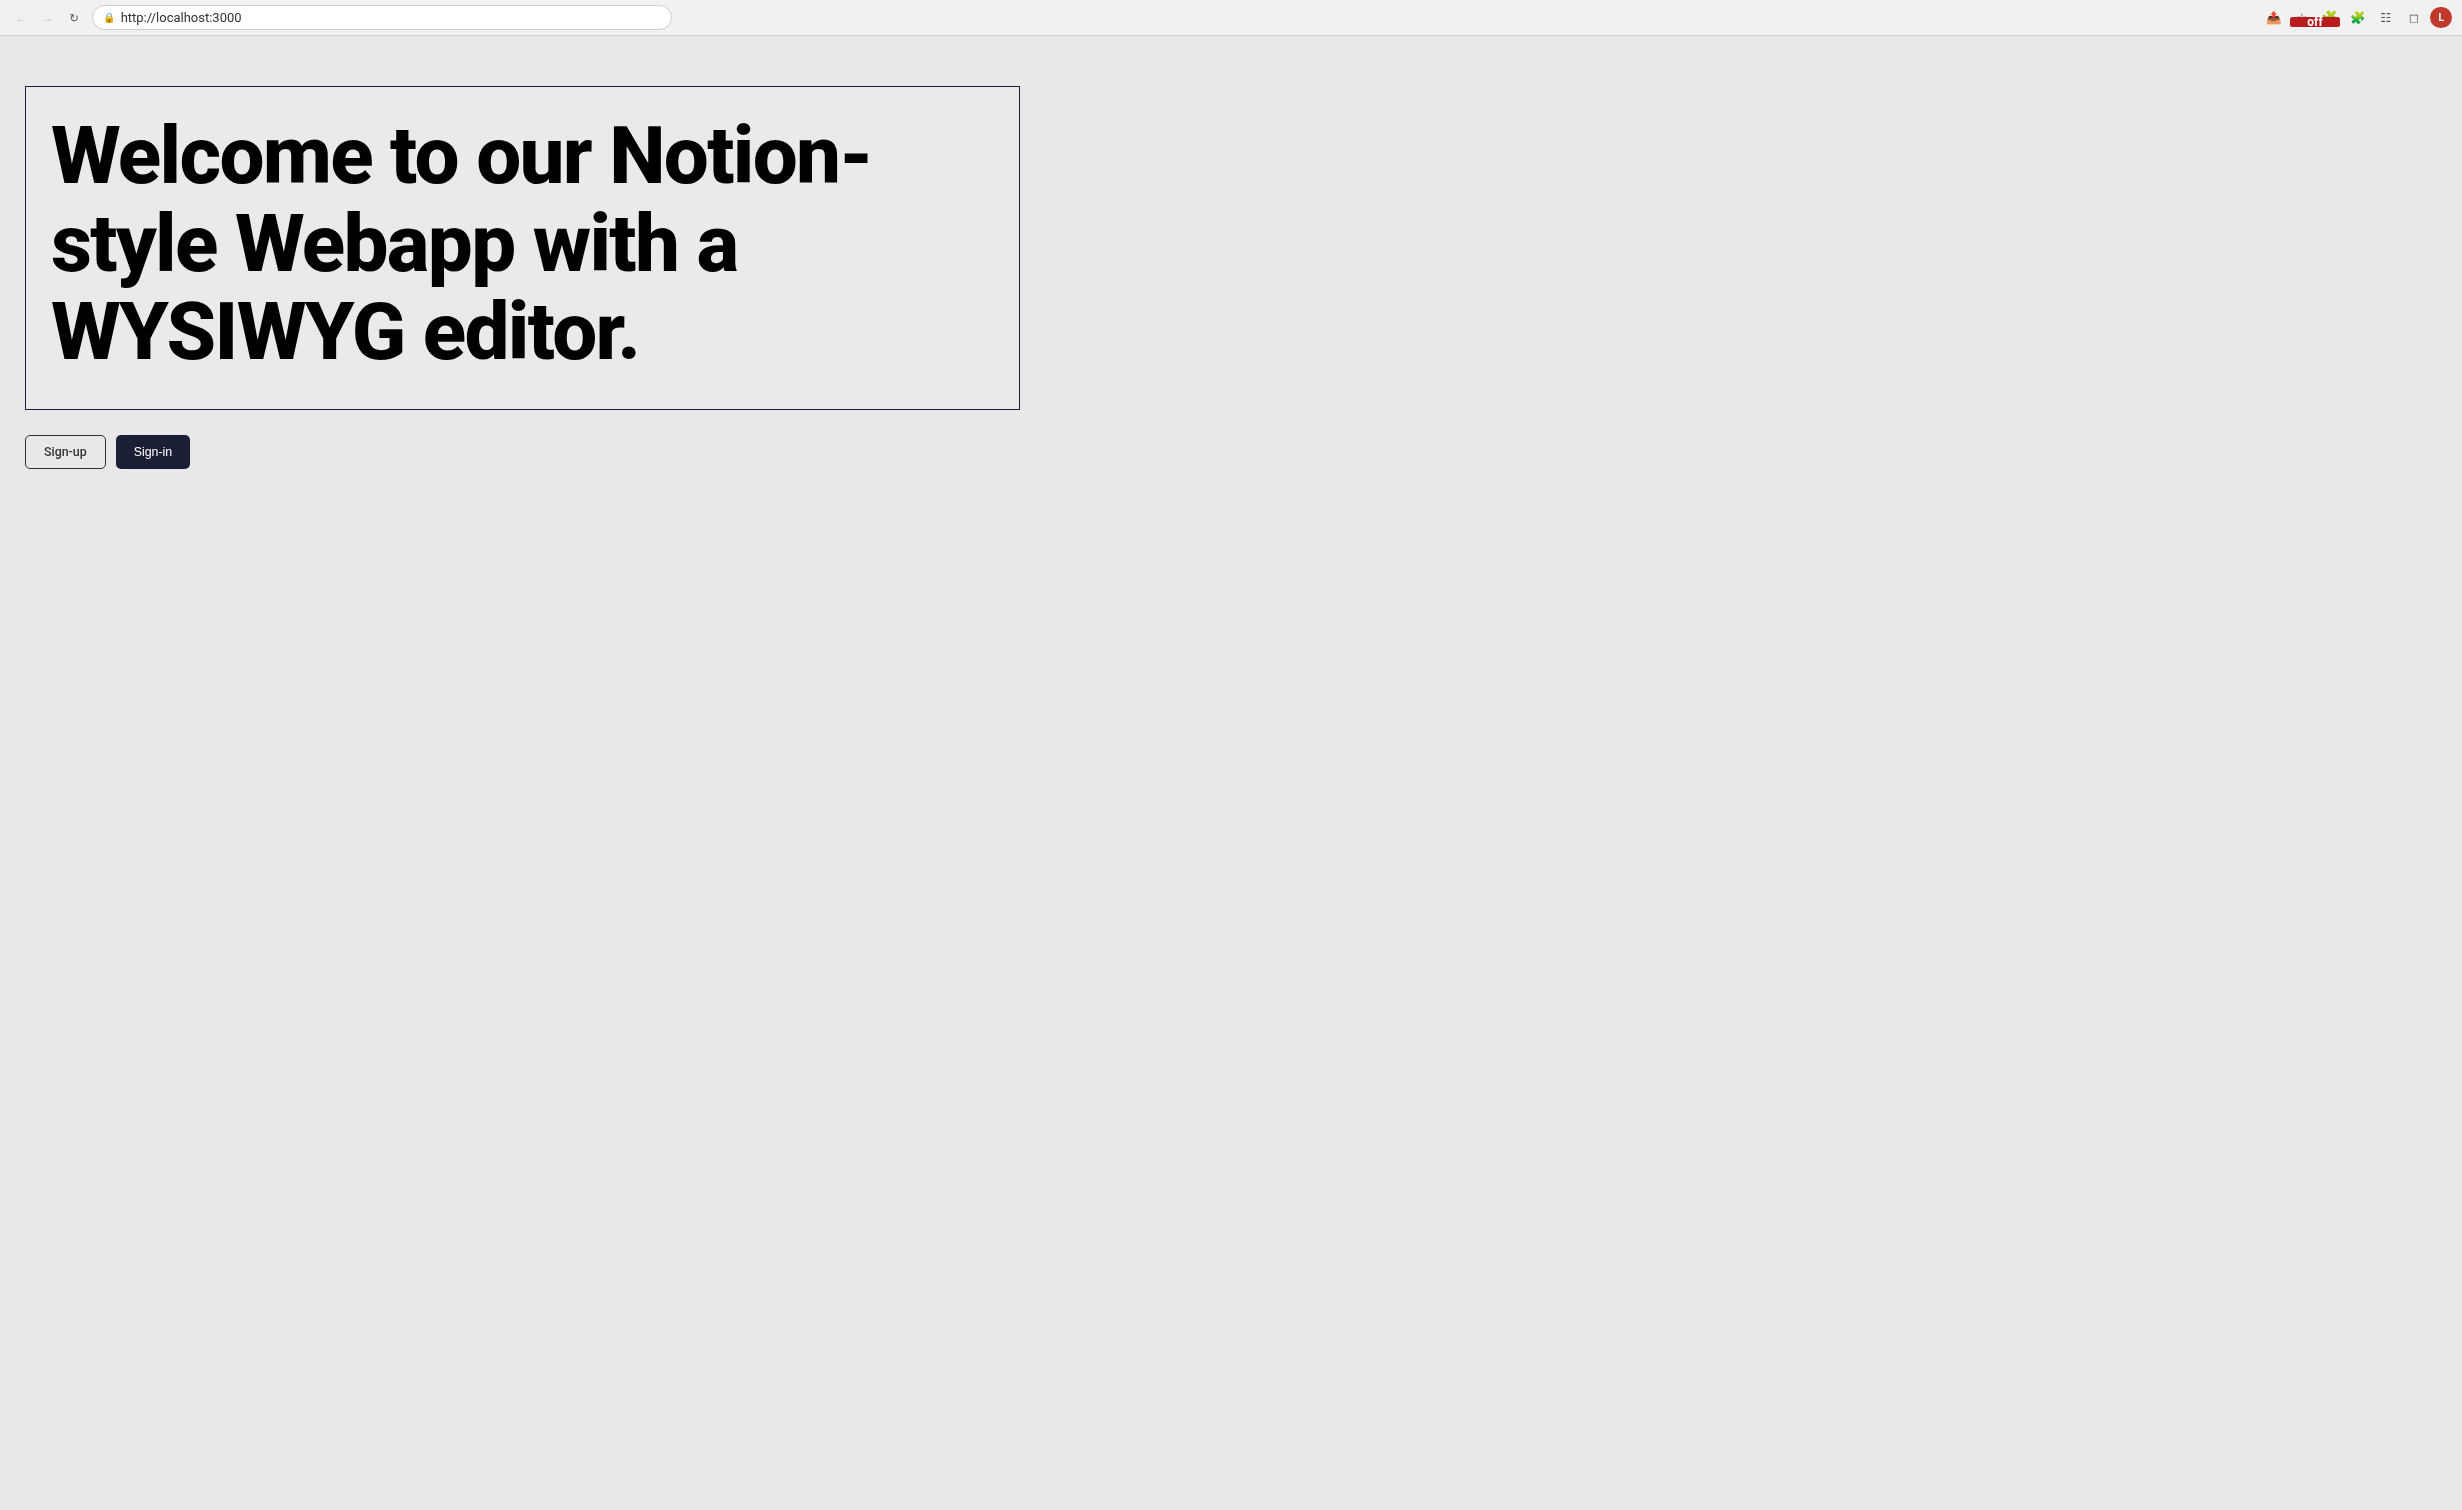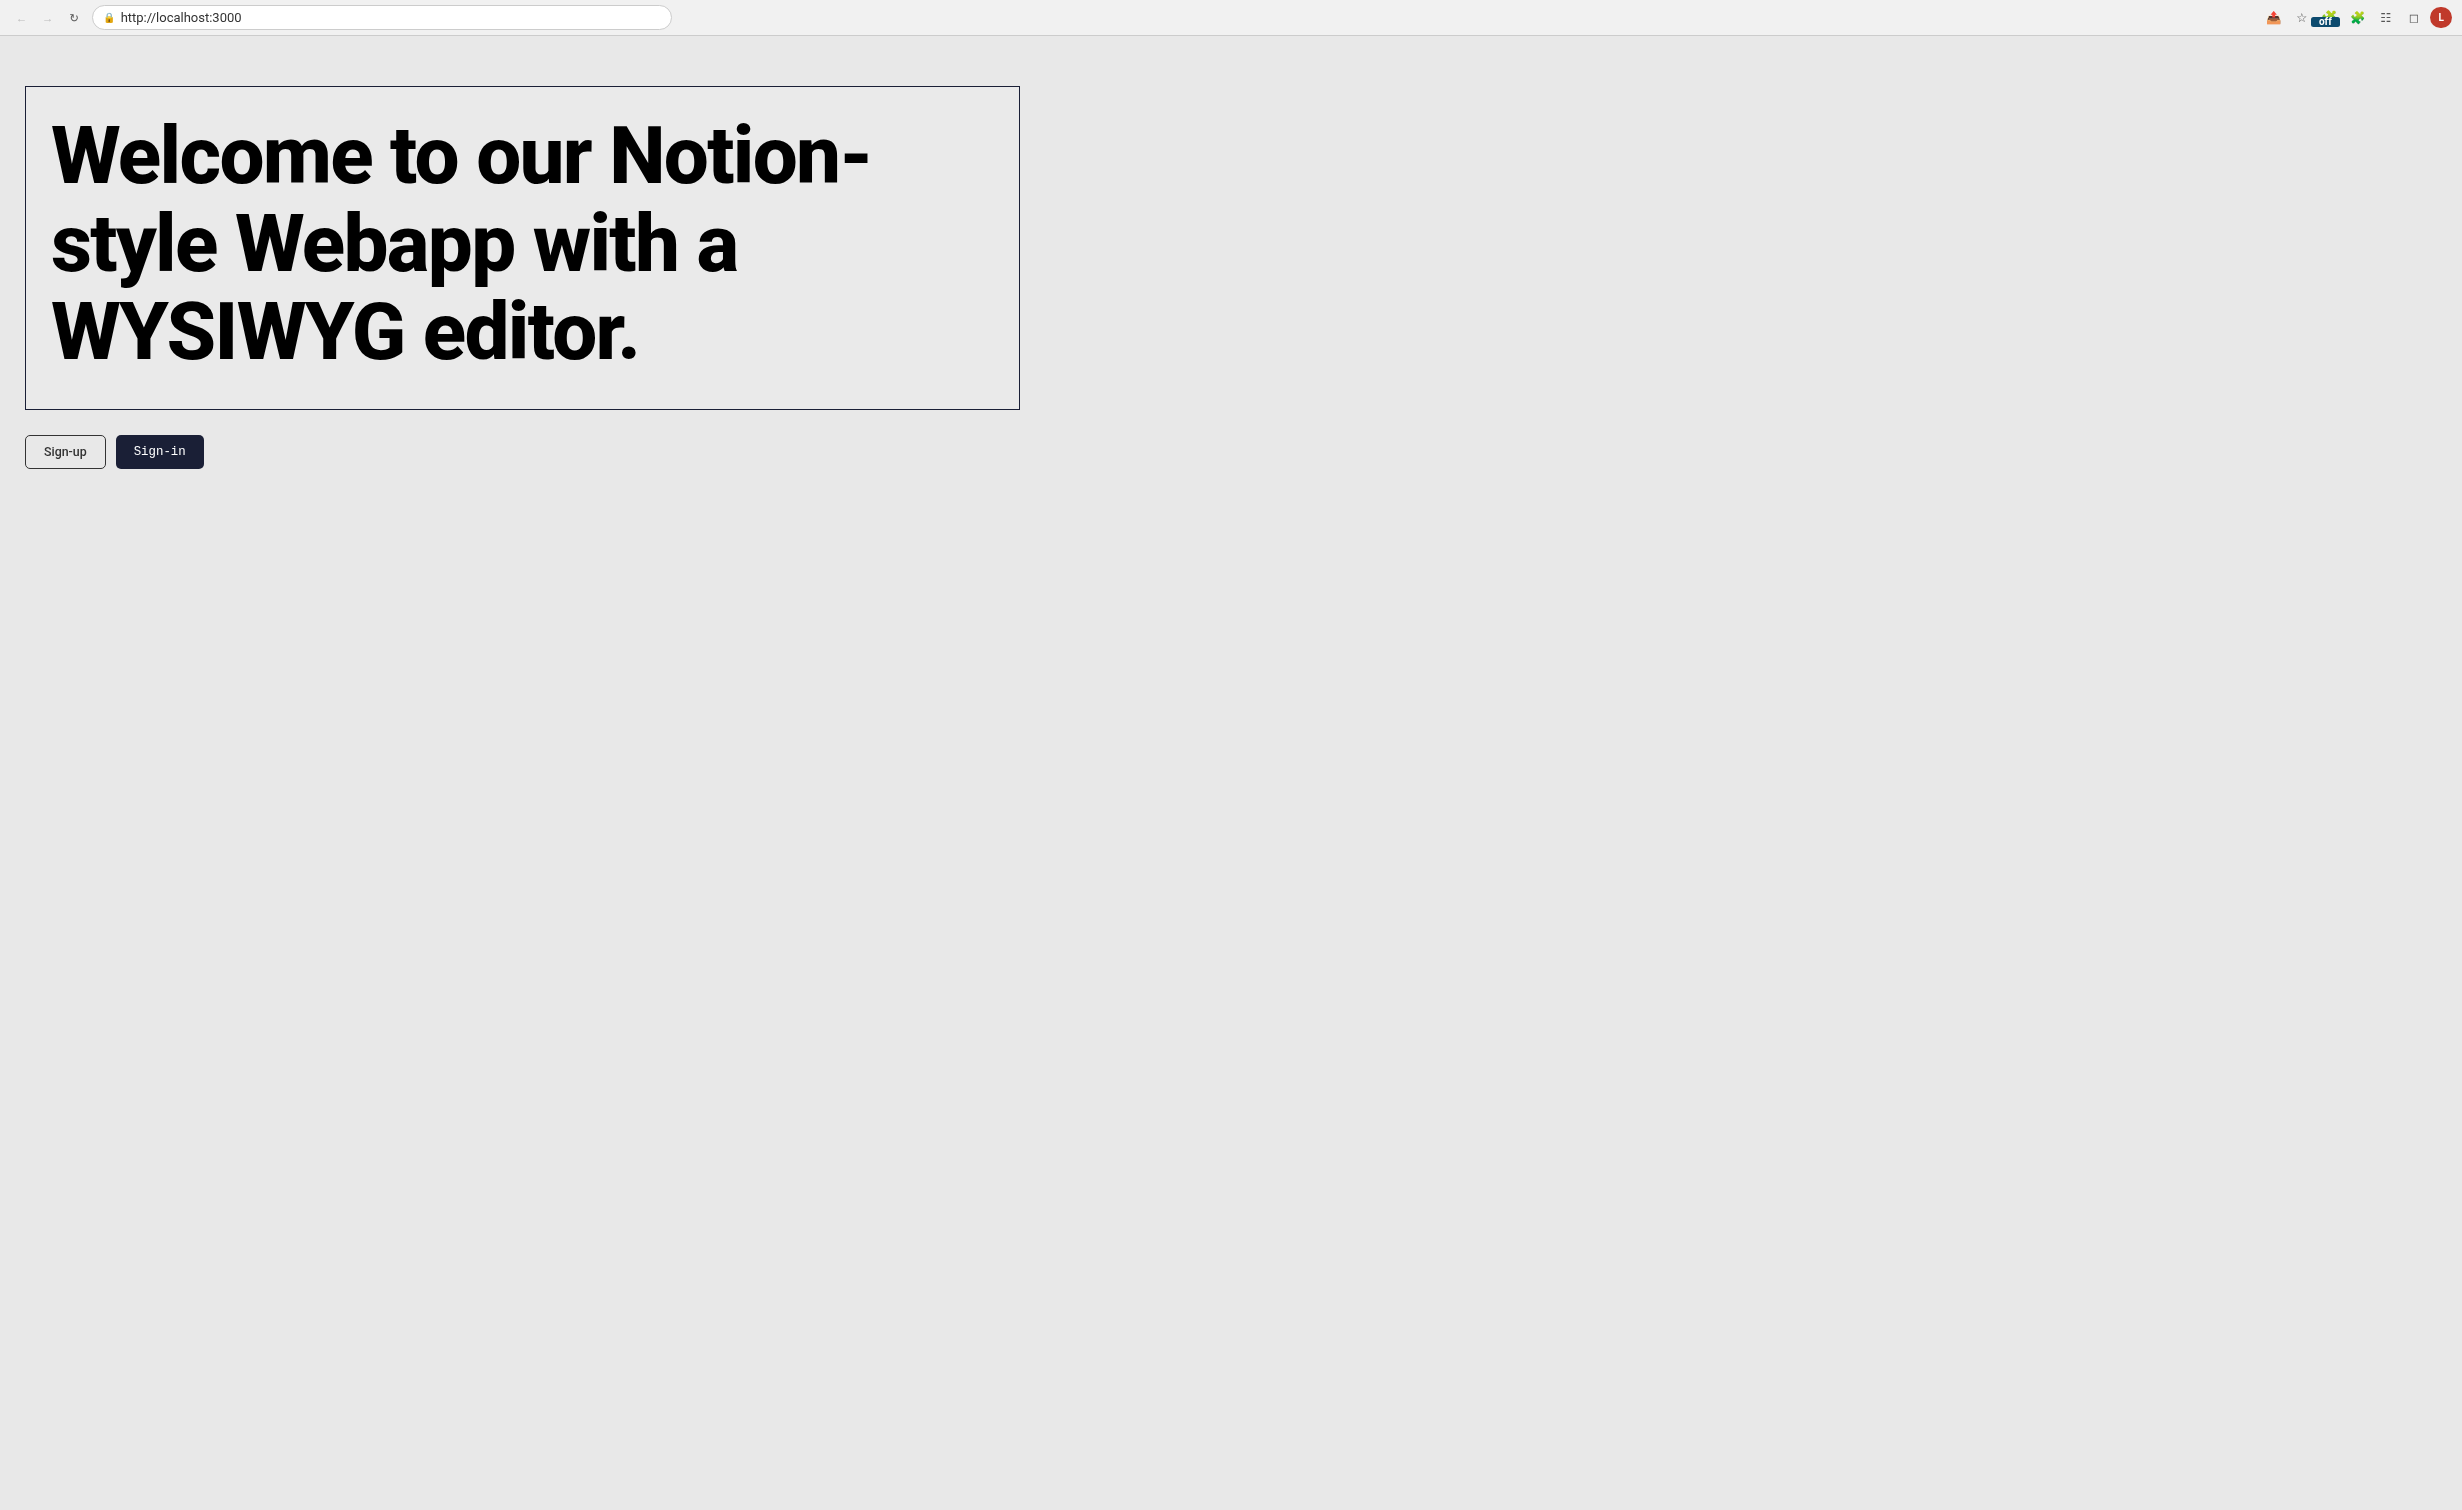--- a/index.html
+++ b/index.html
@@ -115,26 +115,26 @@
       height: 23px;
       display: flex;
       align-items: center;
       justify-content: center;
     }
 
     .ext-badge-overlay {
       position: absolute;
       bottom: 1.7px;
       right: 1.7px;
-      background: #0c4a6e;
+      background: #b91c1c;
       color: white;
-      font-size: 10px;
+      font-size: 12px;
       font-weight: bold;
       border-radius: 2.5px;
-      padding: 0 8px;
+      padding: 0 17px;
       line-height: 10px;
     }
 
     
     .page-content {
       background: #e8e8e8;
       padding: 50px 25px 33px 25px;
       min-height: calc(100vh - 36px);
     }
 
@@ -174,21 +174,21 @@
 
     .btn-signin {
       padding: 8.3px 18px;
       font-size: 12.4px;
       font-weight: 500;
       border: none;
       background: #1a1f36;
       color: white;
       border-radius: 5px;
       cursor: pointer;
-      font-family: Liberation Mono, monospace;
+      font-family: Liberation Sans, sans-serif;
     }
   </style>
 </head>
 <body>
 
 <div class="browser-chrome">
   <div class="browser-nav-buttons">
     <button class="browser-nav-btn disabled">
       <span>←</span>
     </button>

